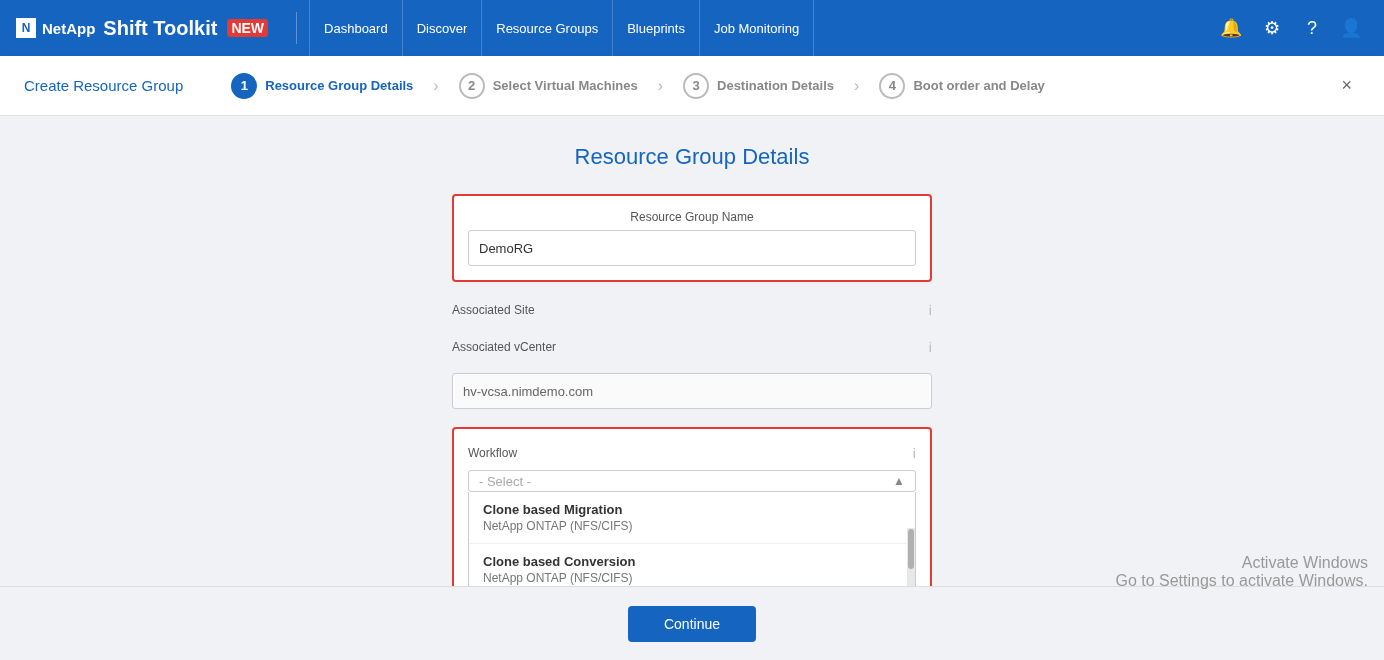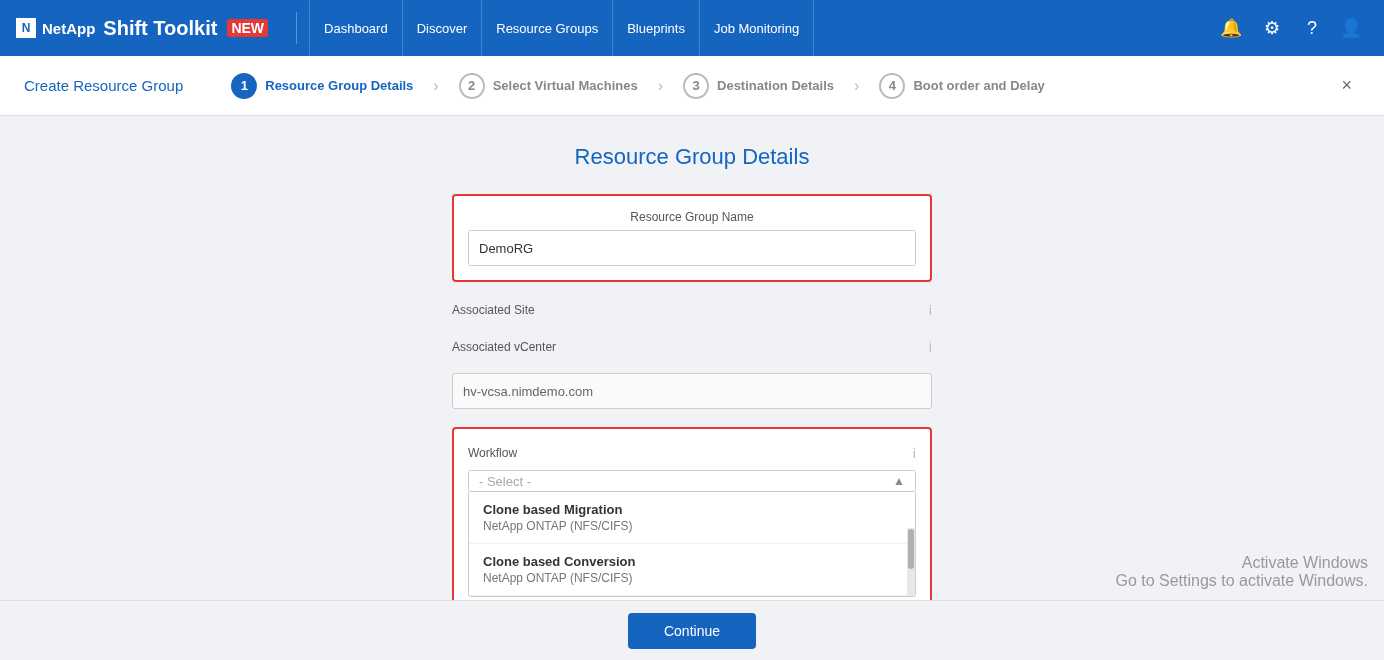--- a/index.html
+++ b/index.html
@@ -342,21 +342,21 @@
       border-radius: 3px;
       margin: 1px;
     }
 
     
     .continue-btn-bar {
       position: fixed;
       bottom: 0;
       left: 0;
       right: 0;
-      height: 60px;
+      height: 74px;
       background: #f0f2f5;
       display: flex;
       align-items: center;
       justify-content: center;
       border-top: 1px solid #ddd;
     }
     .continue-btn {
       background: #1565c0;
       color: white;
       border: none;

